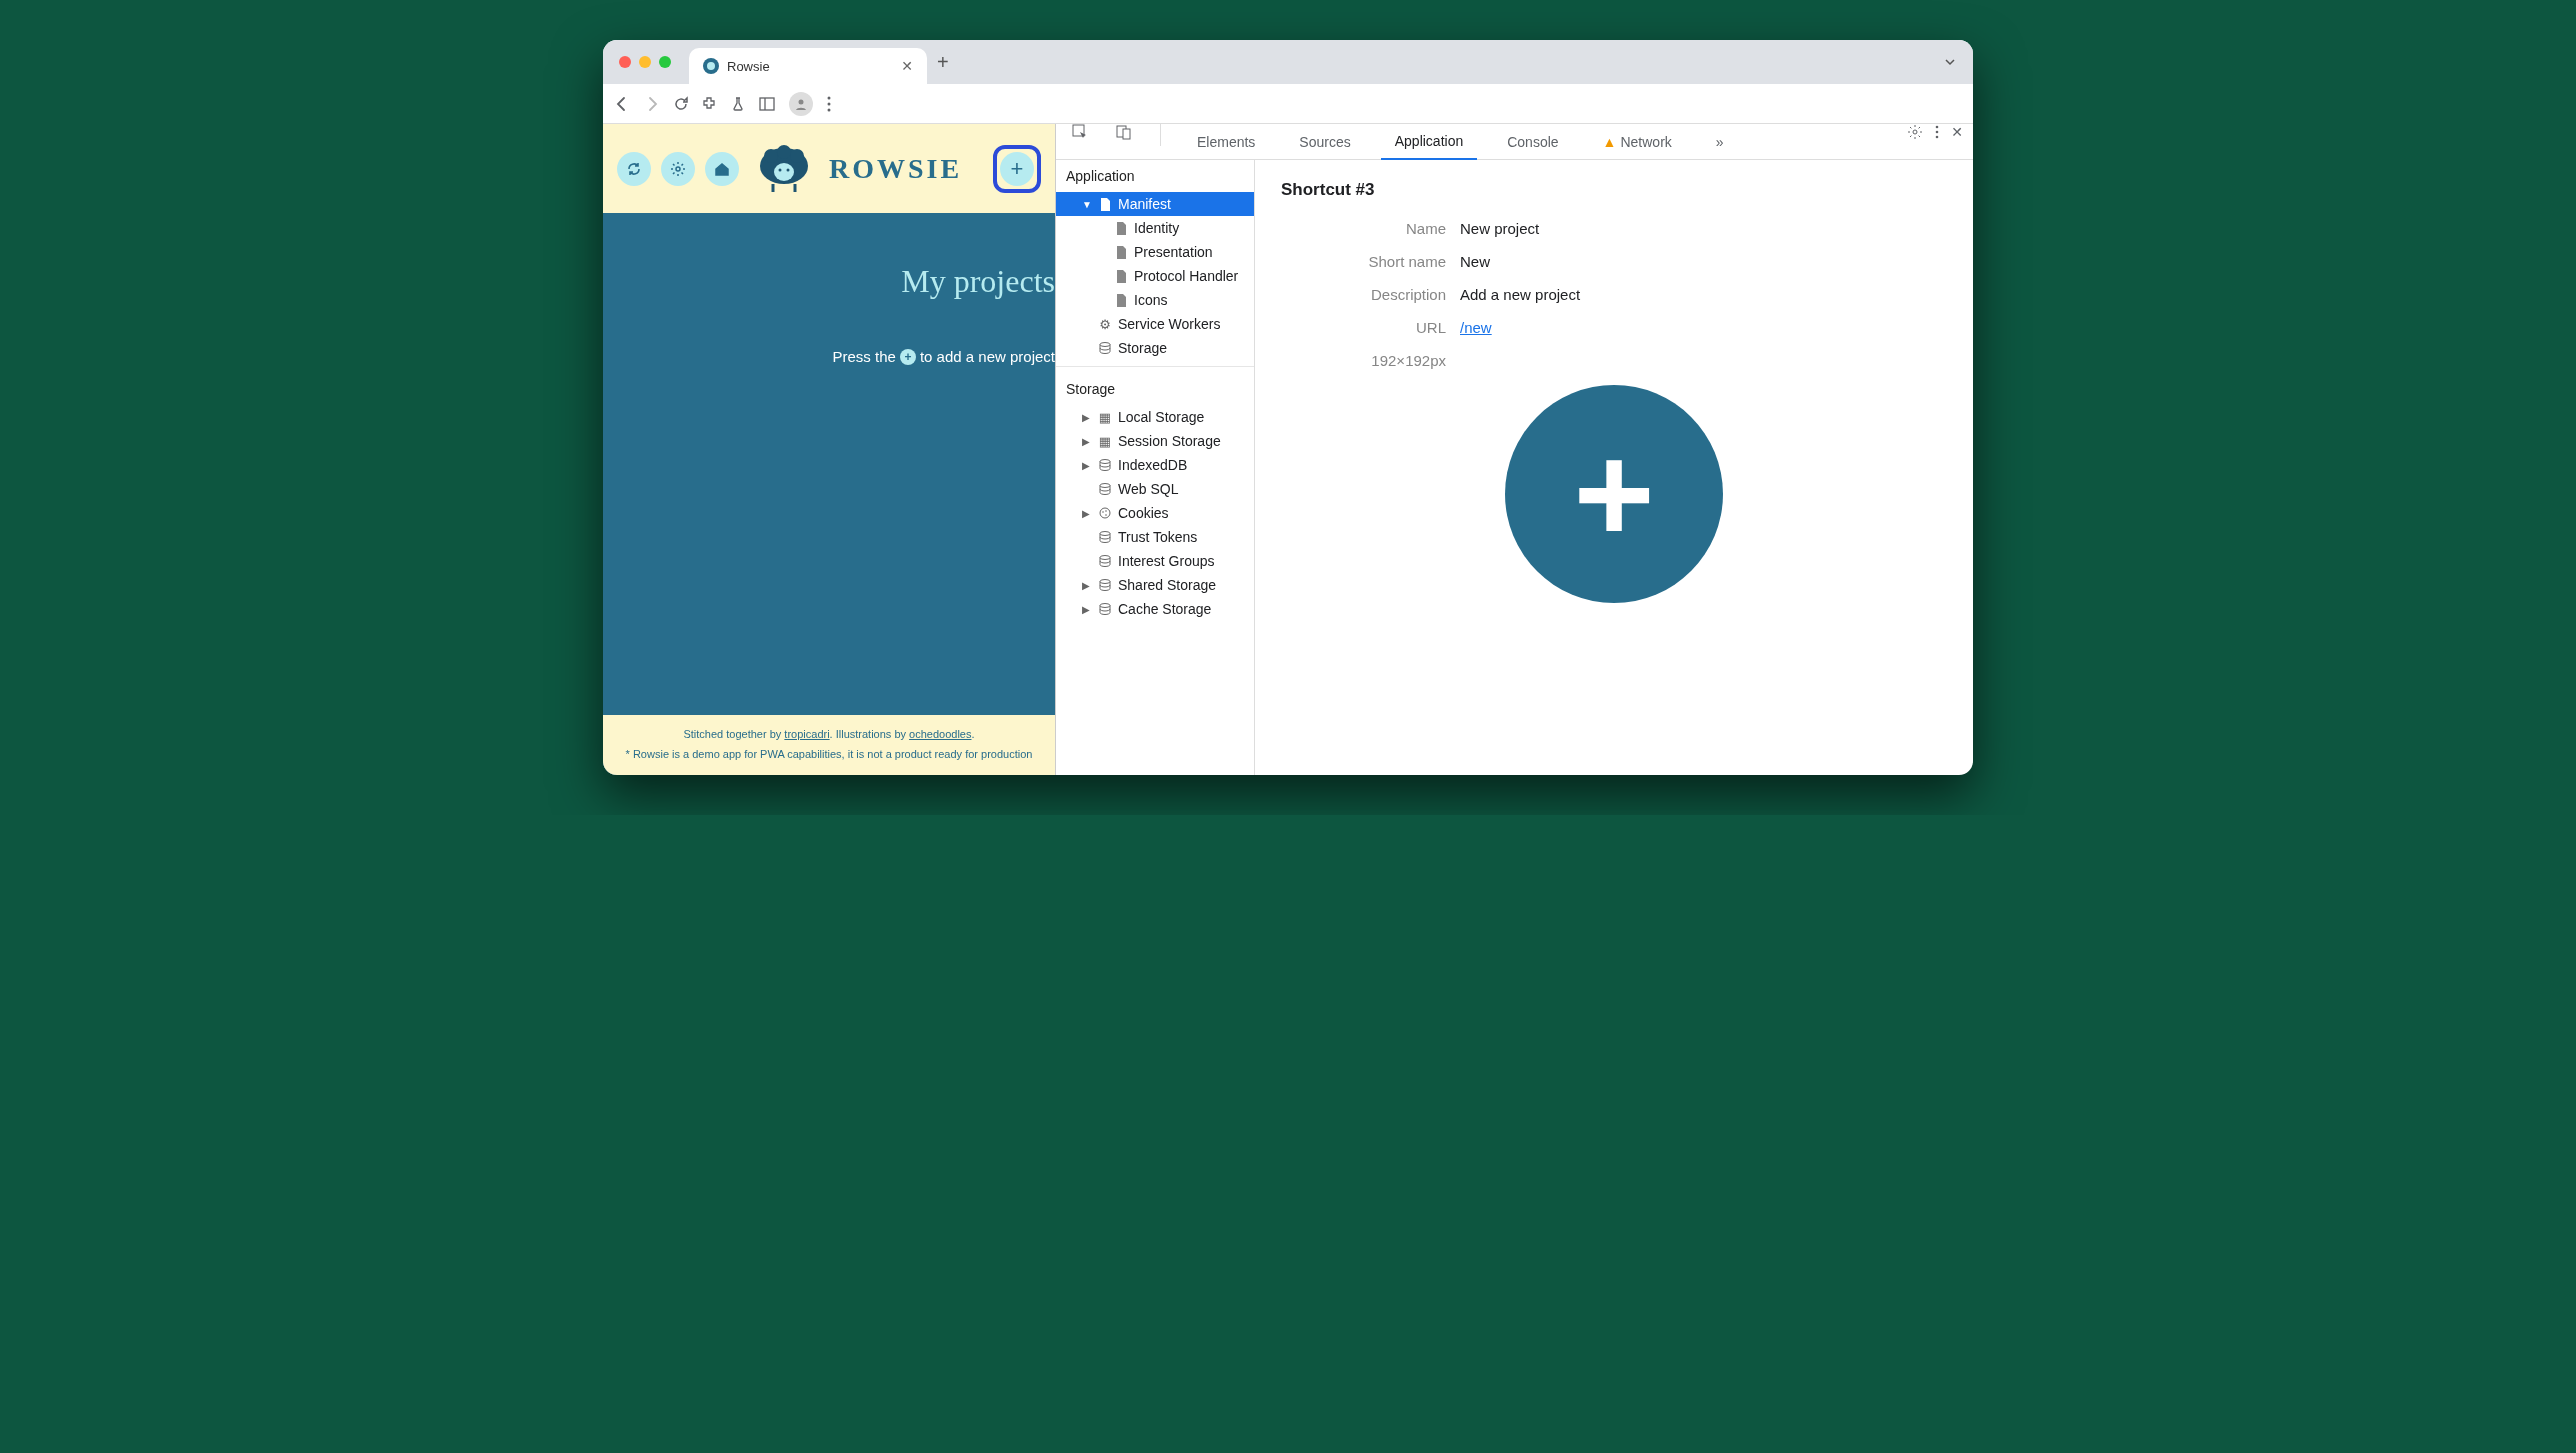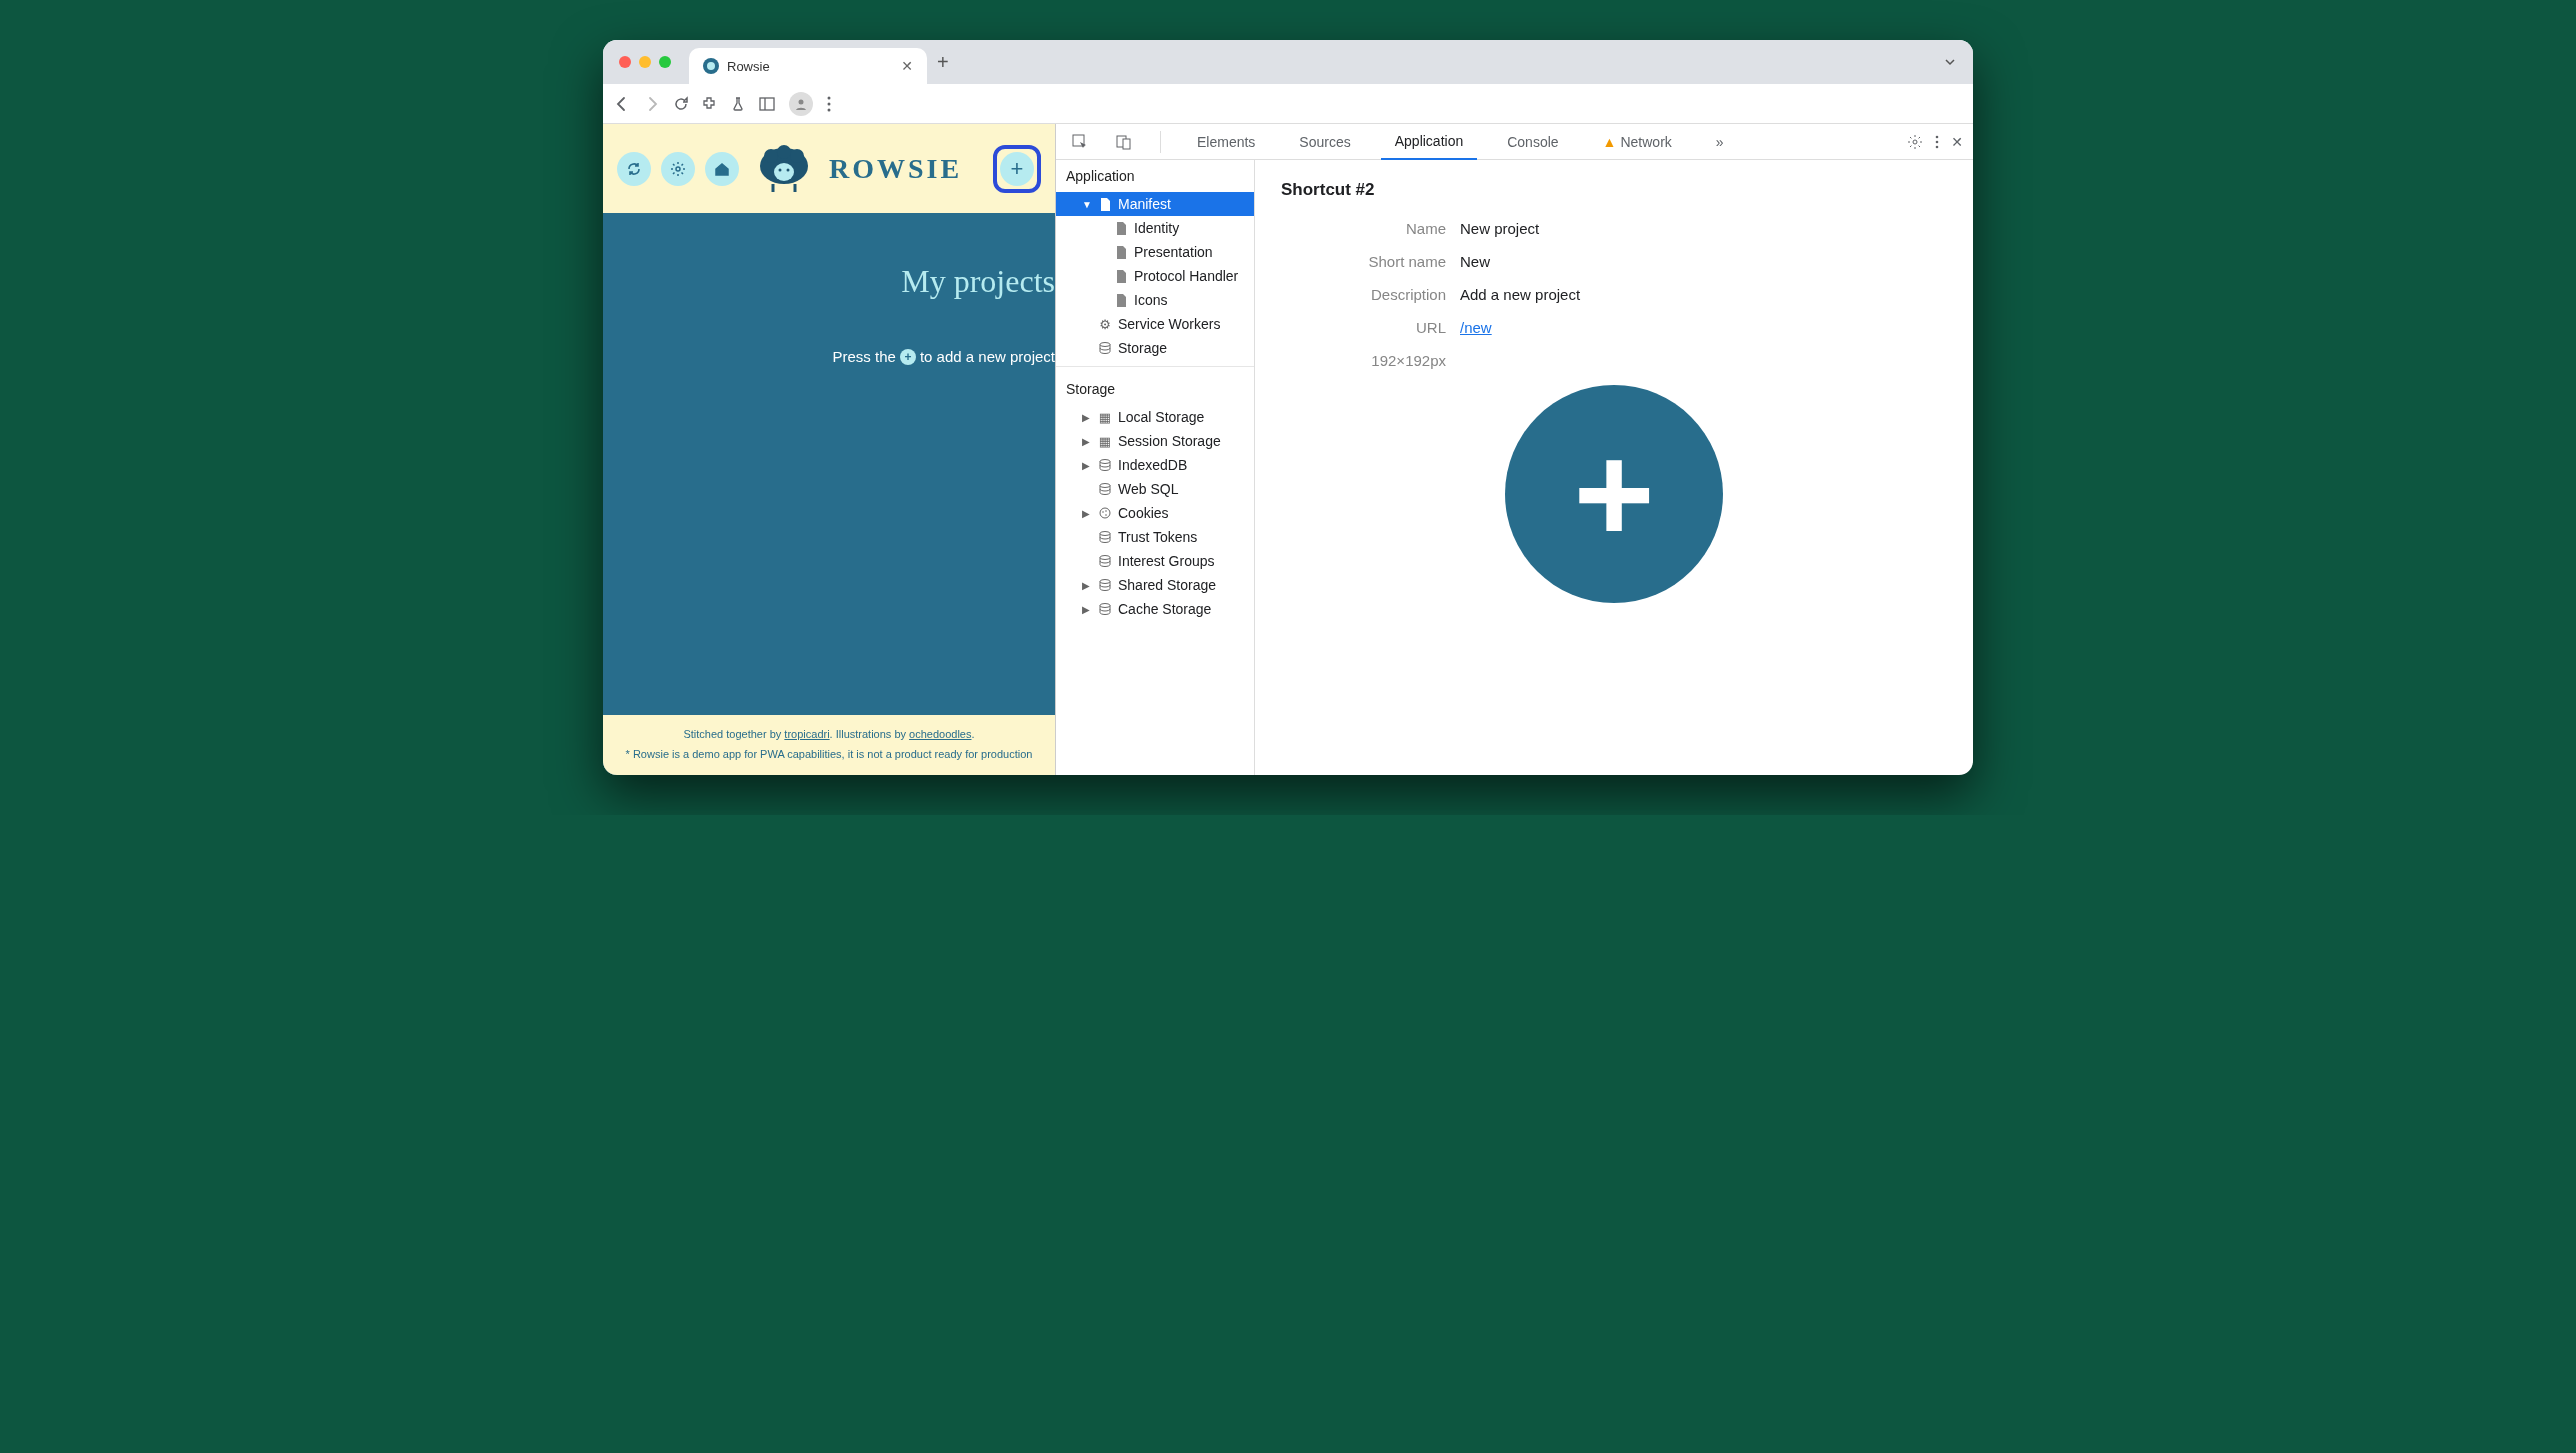--- a/index.html
+++ b/index.html
@@ -41,21 +41,21 @@
 .plus-btn { width: 34px; height: 34px; border-radius: 50%; background: #b6ebf0; display: flex; align-items: center; justify-content: center; color: #286d8c; font-size: 22px; cursor: pointer; }
 .app-body { flex: 1; display: flex; flex-direction: column; align-items: flex-end; padding-top: 50px; }
 .projects-title { font-family: "Comic Sans MS", cursive; color: #b6ebf0; font-size: 32px; }
 .projects-hint { margin-top: 48px; color: #fff; font-size: 15px; display:flex; align-items:center; gap:4px;}
 .inline-plus { width: 16px; height: 16px; border-radius: 50%; background: #b6ebf0; color: #286d8c; display:inline-flex; align-items:center; justify-content:center; font-size:12px; font-weight:bold;}
 .app-footer { background: #fdf6cd; padding: 10px 16px; text-align: center; font-size: 11px; color: #286d8c; line-height: 1.8; }
 .app-footer a { color: #286d8c; text-decoration: underline; }
 
 
 .devtools { flex: 1; display: flex; flex-direction: column; border-left: 1px solid #ccc; }
-.dt-tabs { height: 36px; border-bottom: 1px solid #ddd; display: flex; align-items: center; padding: 0 10px; gap: 16px; font-size: 14px; color: #5f6368; }
+.dt-tabs { height: 36px; border-bottom: 1px solid #ddd; display: flex; align-items: flex-start; padding: 0 10px; gap: 16px; font-size: 14px; color: #5f6368; }
 .dt-tabs .tool-icon { padding: 0 6px; cursor:pointer;}
 .dt-sep { width: 1px; height: 22px; background: #ddd; margin: 0 6px; }
 .dt-tab { padding: 0 14px; height: 36px; display: flex; align-items: center; cursor: pointer; }
 .dt-tab.active { color: #202124; border-bottom: 2px solid #1a73e8; }
 .warn-dot { color: #f29900; margin-right: 4px; }
 .dt-right { margin-left: auto; display: flex; align-items: center; gap: 12px; }
 
 .dt-body { flex: 1; display: flex; overflow: hidden; }
 .dt-sidebar { width: 199px; border-right: 1px solid #ddd; overflow-y: auto; font-size: 14px; color: #202124; }
 .side-section-title { padding: 8px 10px; color: #222; }
@@ -393,21 +393,21 @@
                 <svg width="12" height="12" viewBox="0 0 12 12">
                   <ellipse cx="6" cy="2.5" rx="5" ry="2" fill="none" stroke="#666"></ellipse>
                   <path d="M1 2.5v7c0 1.1 2.2 2 5 2s5-.9 5-2v-7M1 6c0 1.1 2.2 2 5 2s5-.9 5-2" fill="none" stroke="#666"></path>
                 </svg>
               </span>
               <span>Cache Storage</span>
             </div>
         </div>
 
         <div class="dt-detail">
-          <div class="detail-title">Shortcut #2</div>
+          <div class="detail-title">Shortcut #3</div>
           <div class="kv">
               <div class="k">Name</div>
               <div class="v">New project</div>
             </div>
           <div class="kv">
               <div class="k">Short name</div>
               <div class="v">New</div>
             </div>
           <div class="kv">
               <div class="k">Description</div>

